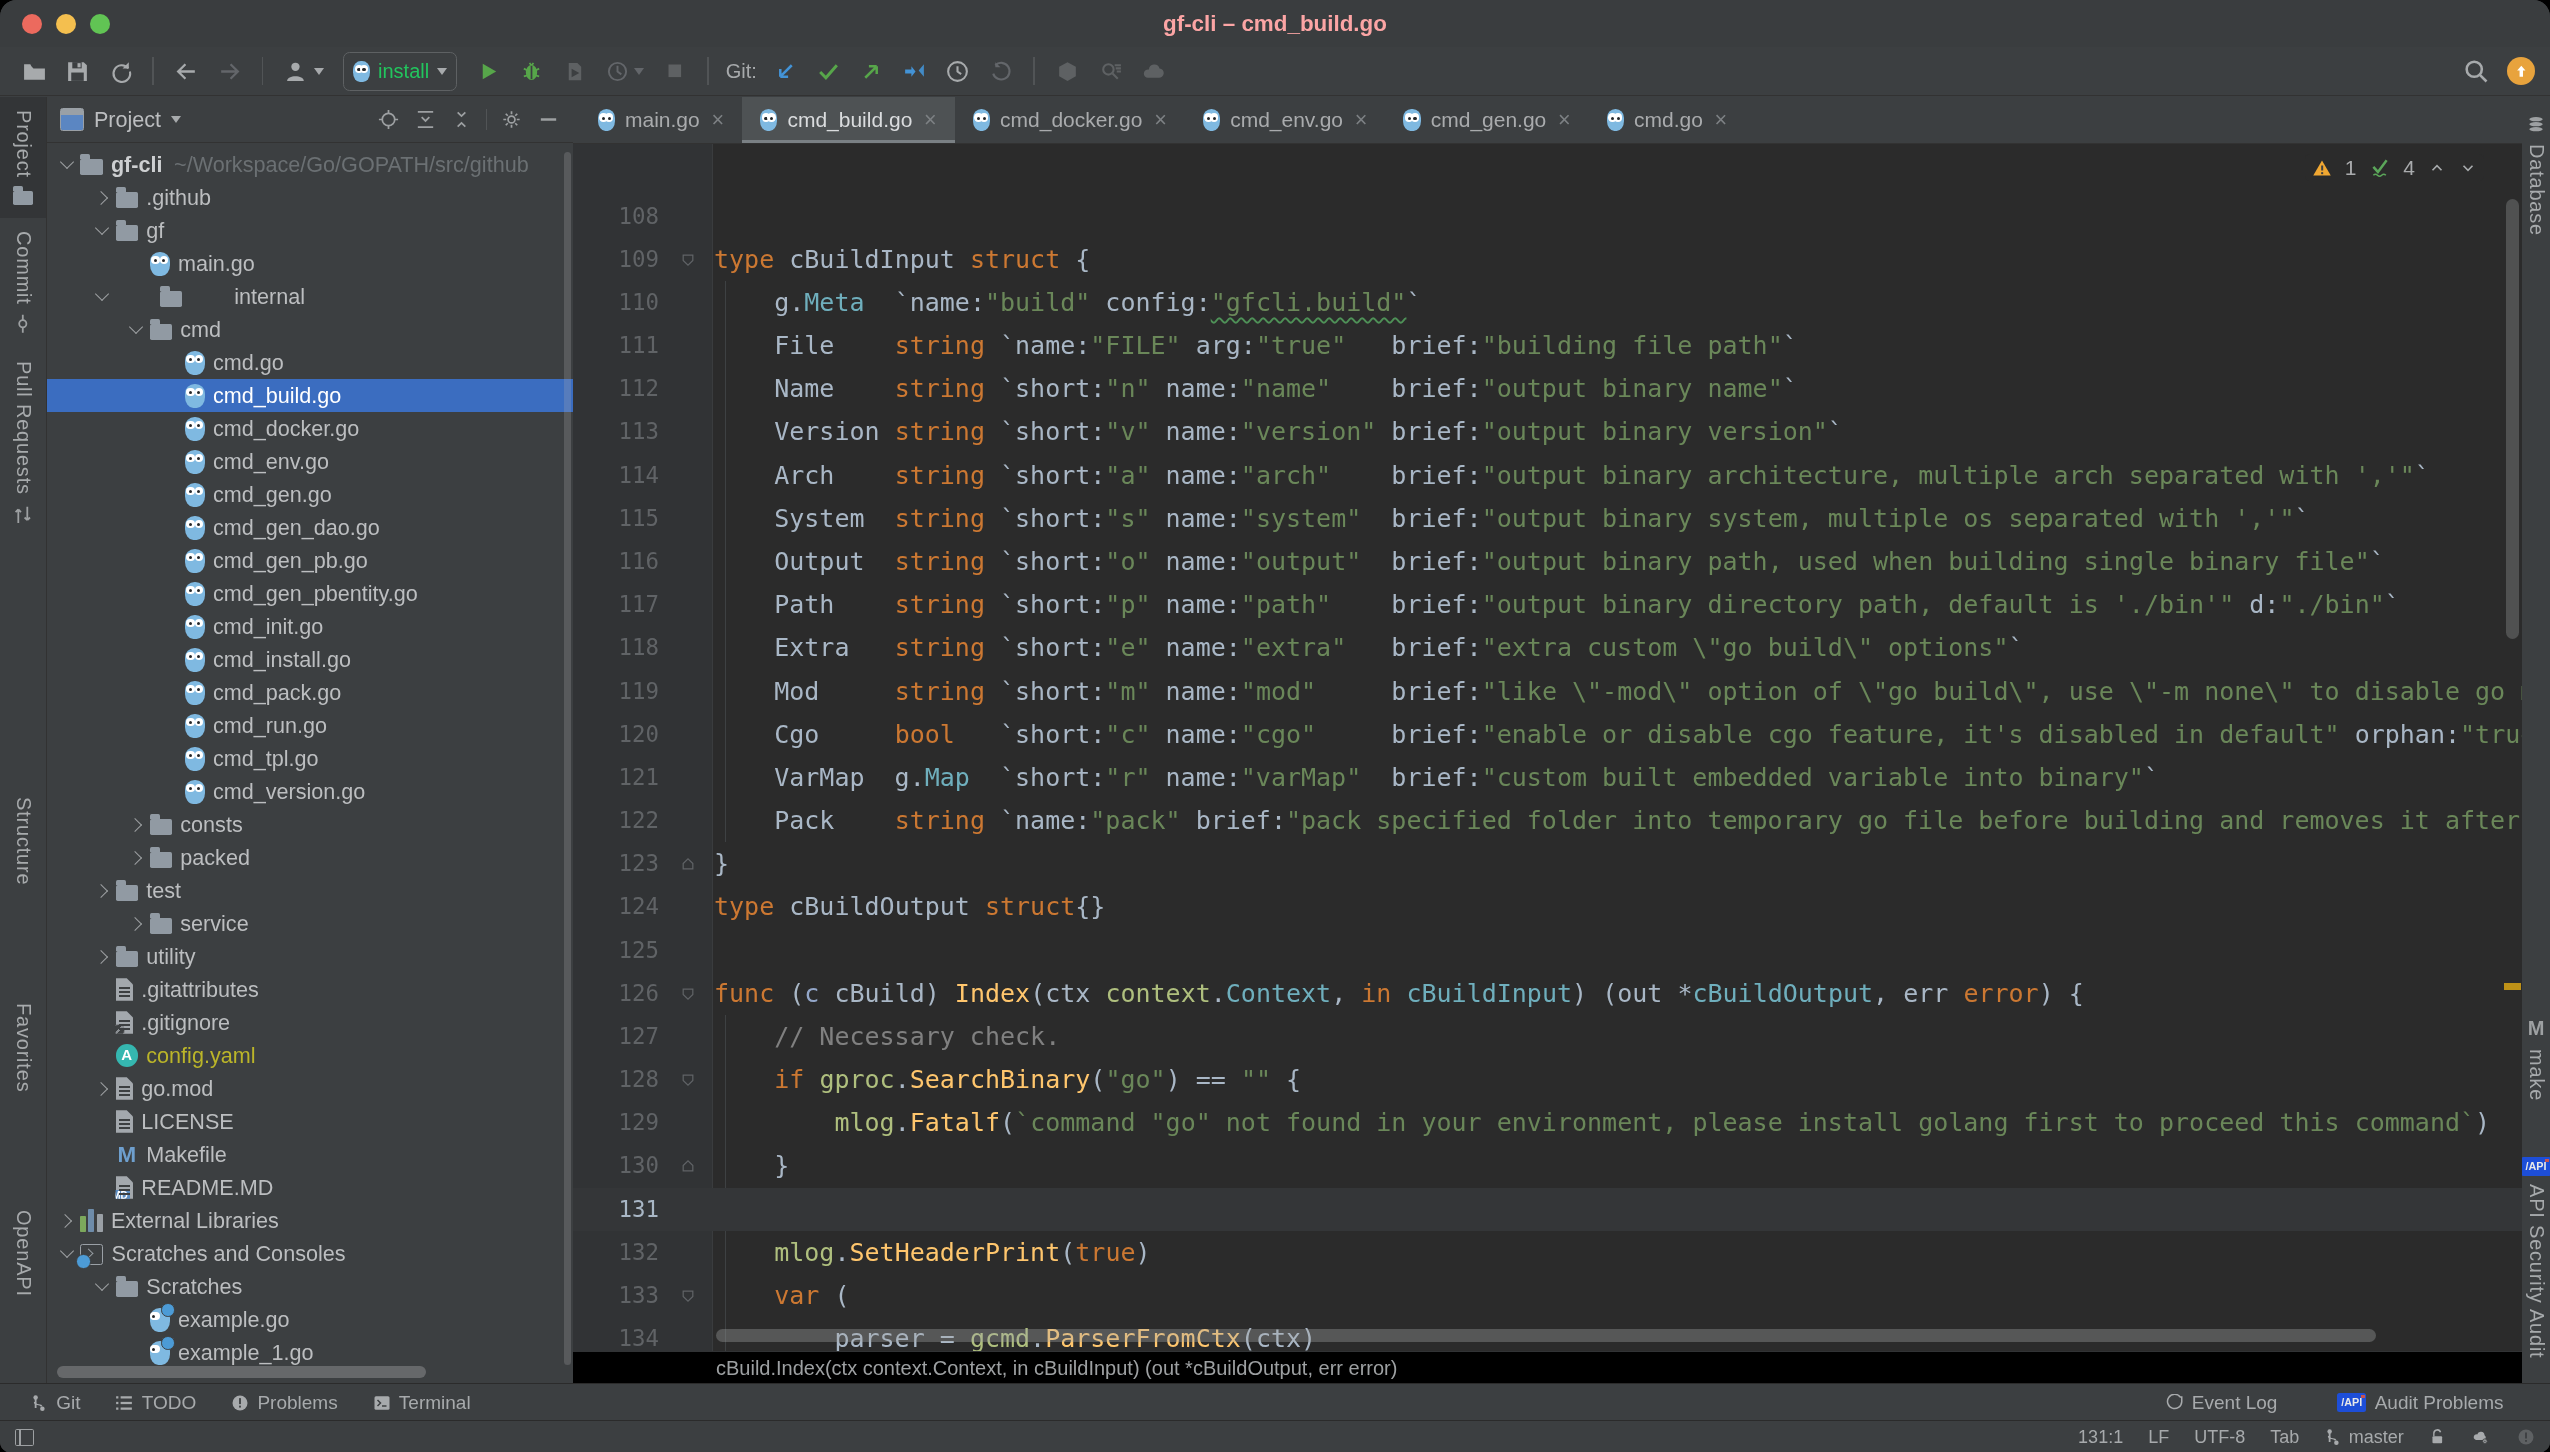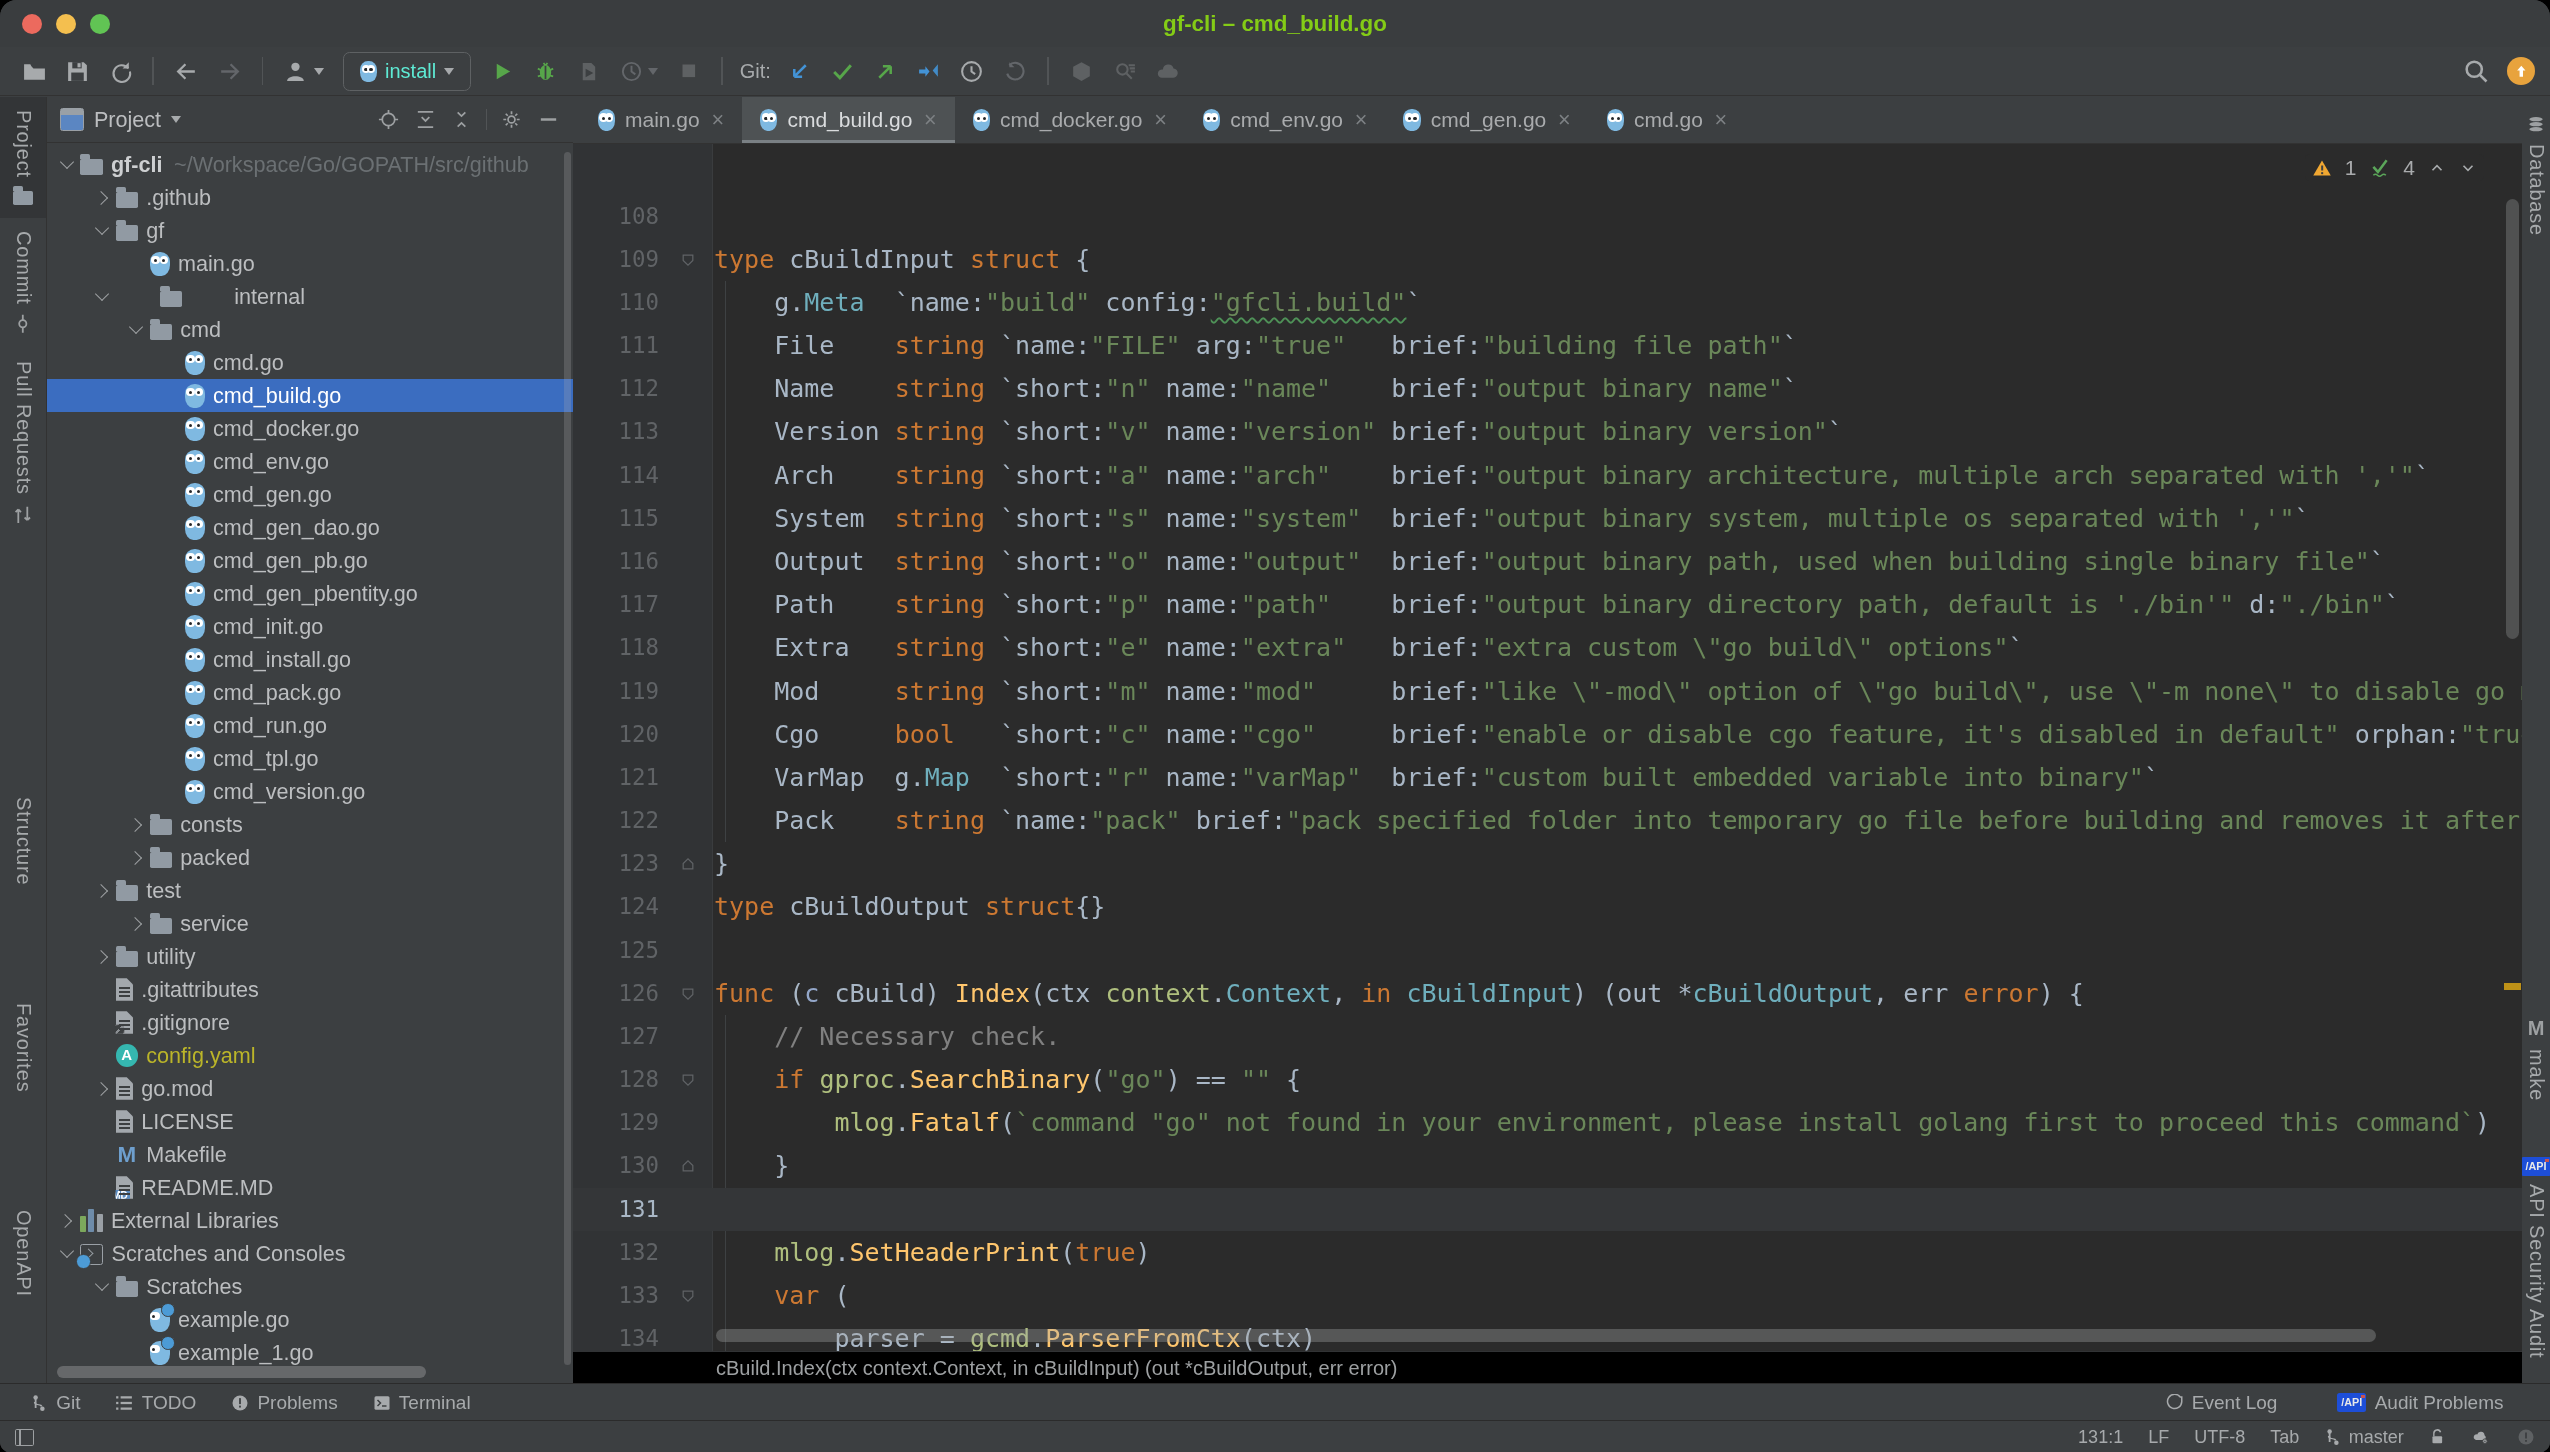--- a/index.html
+++ b/index.html
@@ -3,28 +3,28 @@
 <meta charset="utf-8">
 <style>
   html,body{margin:0;padding:0;background:#000;}
   #app{position:relative;width:2550px;height:1453px;background:#3C3F41;overflow:hidden;
        border-radius:16.6px 16.6px 11.6px 11.6px;font-family:"Liberation Sans",sans-serif;color:#A9ABAD;}
   
   .titlebar{position:absolute;left:0;top:0;right:0;height:47px;background:#3A3D3F;}
   .lights{position:absolute;left:21.6px;top:14px;display:flex;gap:14px;}
   .light{width:20px;height:20px;border-radius:50%;}
   .wtitle{position:absolute;left:249px;right:249px;top:0;height:47px;line-height:47px;text-align:center;
-          font-weight:bold;font-size:22.4px;color:#84cc16;white-space:nowrap;overflow:hidden;}
+          font-weight:bold;font-size:22.4px;color:#fca5a5;white-space:nowrap;overflow:hidden;}
   
   .toolbar{position:absolute;left:0;top:47px;right:0;height:48px;display:flex;align-items:center;
            padding:0 15px;gap:5px;border-bottom:1.7px solid #323232;background:#3C3F41;}
   .tbtn{width:38px;height:37px;display:flex;align-items:center;justify-content:center;flex:none;}
   .tsep{width:1.7px;height:28px;background:#515456;margin:0 8.3px;flex:none;}
   .combo{display:flex;align-items:center;gap:8.3px;border:1.7px solid #5E6163;border-radius:6.6px;
-         height:37px;padding:0 16px;margin:0 6.6px;color:#5eead4;font-size:20px;}
+         height:37px;padding:0 9px;margin:0 6.6px;color:#22c55e;font-size:20px;}
   .caret-down{width:0;height:0;border-left:5.8px solid transparent;border-right:5.8px solid transparent;
               border-top:7.5px solid #A7AAAC;display:inline-block;}
   .gitlabel{font-size:20px;color:#A7AAAC;margin:0 5px 0 3.3px;}
   .tb-right{margin-left:auto;display:flex;align-items:center;gap:11.6px;}
   .updbadge{width:28px;height:28px;border-radius:50%;background:#E8A33D;display:flex;align-items:center;justify-content:center;}
   
   .lstripe{position:absolute;left:0;top:97px;bottom:68px;width:46px;background:#3C3F41;border-right:1.7px solid #323232;}
   .rstripe{position:absolute;right:0;top:97px;bottom:68px;width:28px;background:#3C3F41;border-left:1.7px solid #323232;}
   .vtab{display:flex;flex-direction:column;align-items:center;gap:8.3px;padding:13.3px 0;width:100%;}
   .vtab.active{background:#333537;}

